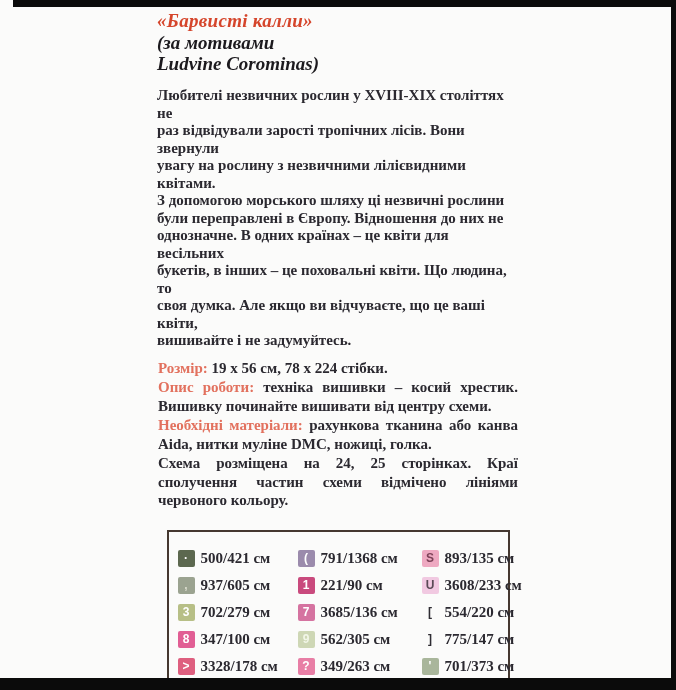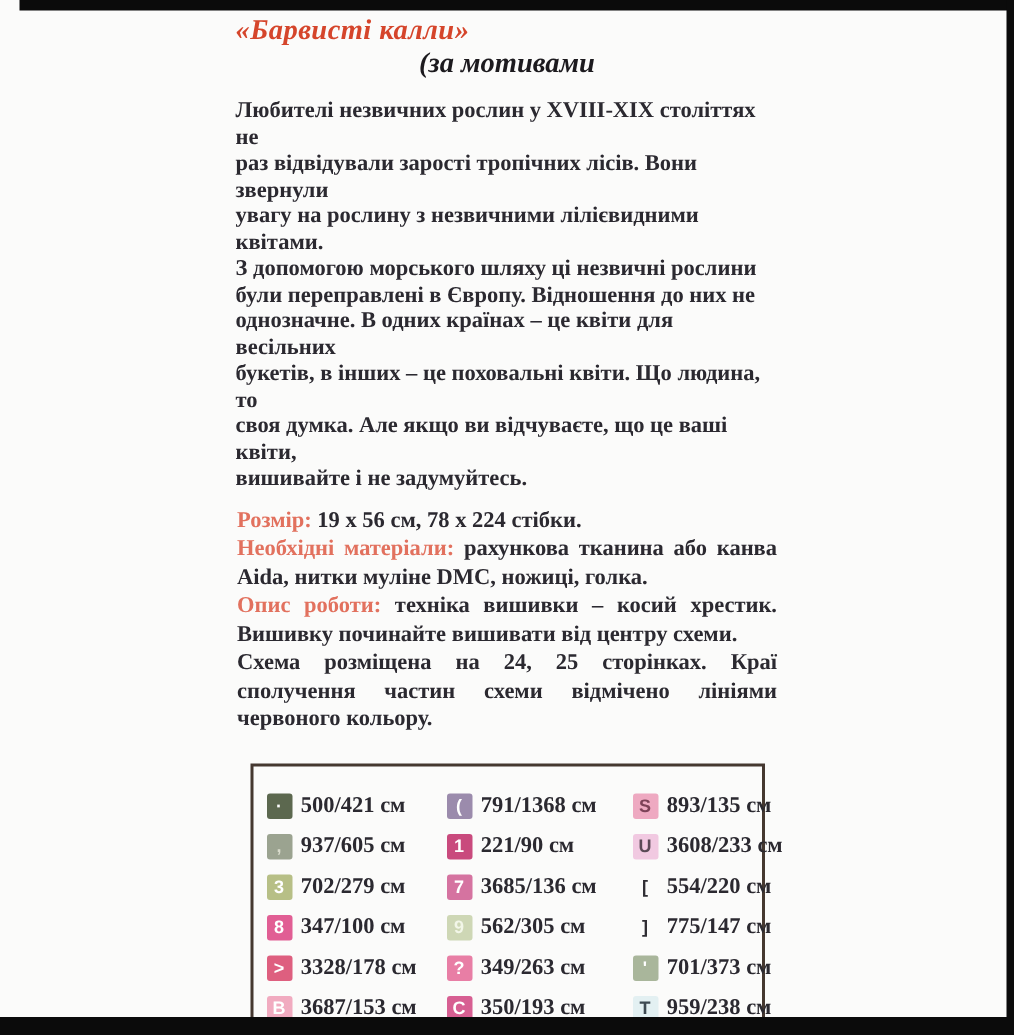--- a/index.html
+++ b/index.html
@@ -24,21 +24,21 @@
   .title{
     margin:0;
     text-align:left;
     font-size:19px;
     font-weight:bold;
     font-style:italic;
     color:#d5452b;
     letter-spacing:.3px;
   }
   .subtitle{
-    text-align:center;
+    text-align:left;
     font-size:19px;
     font-weight:bold;
     font-style:italic;
     color:#1c1a1e;
     line-height:21px;
     font-family:Liberation Serif, serif;
   }
   .intro{
     margin:13px 0 0 0;
     font-size:15px;
@@ -99,35 +99,36 @@
 </head>
 <body>
 
 <div class="bar top"></div>
 <div class="bar right"></div>
 <div class="bar bottom"></div>
 
 <div class="content">
   <h1 class="title">«Барвисті калли»</h1>
   <div class="subtitle">(за мотивами</div>
+  <div class="subtitle">Ludvine Corominas)</div>
 
   <p class="intro">Любителі незвичних рослин у XVIII-XIX століттях не
 раз відвідували зарості тропічних лісів. Вони звернули
 увагу на рослину з незвичними лілієвидними квітами.
 З допомогою морського шляху ці незвичні рослини
 були переправлені в Європу. Відношення до них не
 однозначне. В одних країнах – це квіти для весільних
 букетів, в інших – це поховальні квіти. Що людина, то
 своя думка. Але якщо ви відчуваєте, що це ваші квіти,
 вишивайте і не задумуйтесь.</p>
 
   <div class="specs">
     <p><span class="spec-label">Розмір:</span> <span>19 х 56 см, 78 х 224 стібки.</span></p>
+    <p><span class="spec-label">Опис роботи:</span> <span>техніка вишивки – косий хрестик. Вишивку починайте вишивати від центру схеми.</span></p>
     <p><span class="spec-label">Необхідні матеріали:</span> <span>рахункова тканина або канва Aida, нитки муліне DMC, ножиці, голка.</span></p>
-    <p><span class="spec-label">Опис роботи:</span> <span>техніка вишивки – косий хрестик. Вишивку починайте вишивати від центру схеми.</span></p>
     <p>Схема розміщена на 24, 25 сторінках. Краї сполучення частин схеми відмічено лініями червоного кольору.</p>
   </div>
 
   <div class="legend">
       <div class="legend-col">
         <div class="legend-item">
           <span class="sym" style="background: rgb(92, 104, 79); color: rgb(255, 255, 255);">·</span>
           <span class="lbl">500/421 см</span>
         </div>
         <div class="legend-item">

